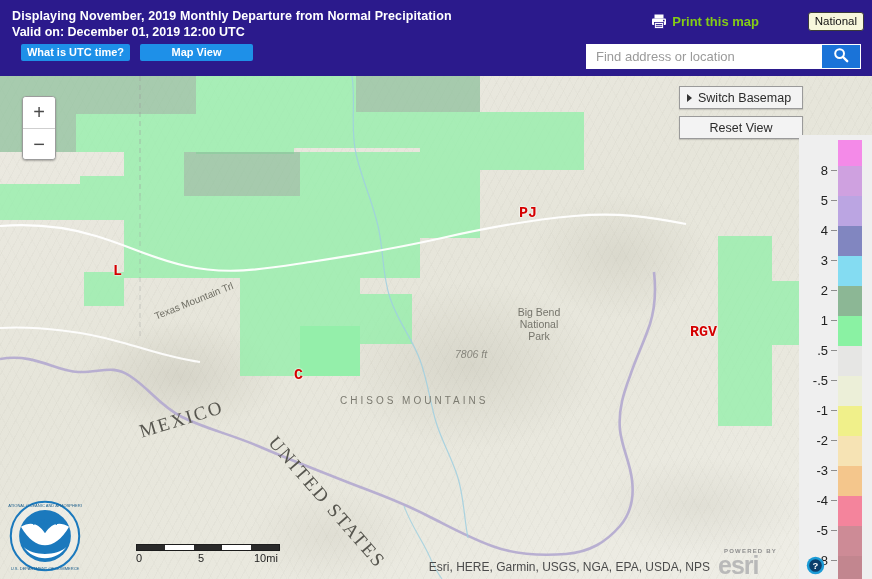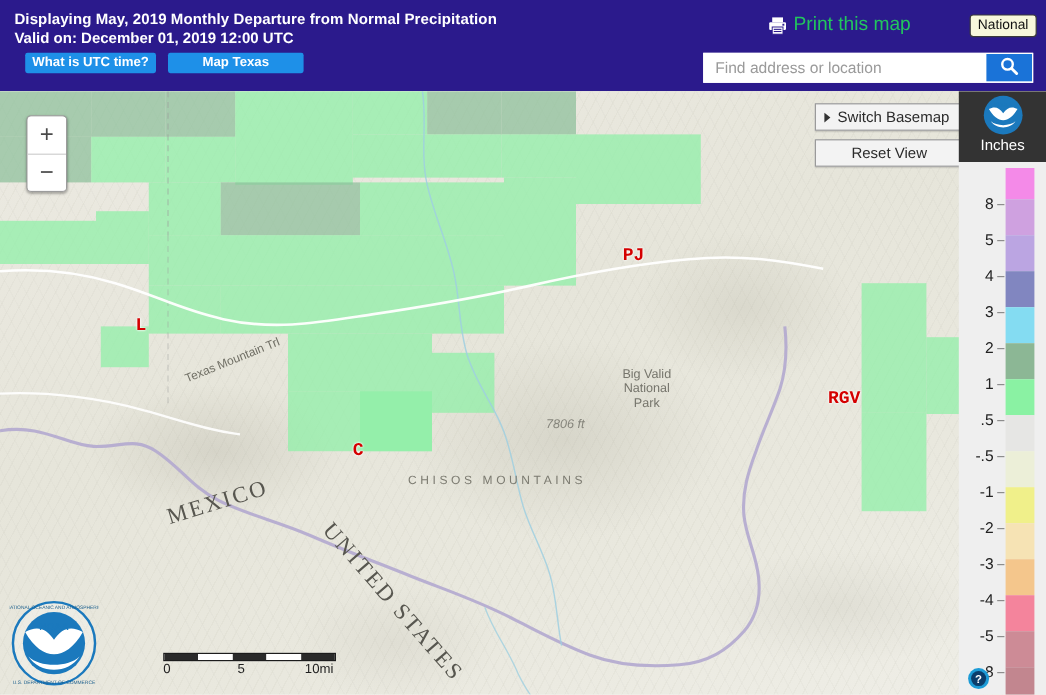--- a/index.html
+++ b/index.html
@@ -62,23 +62,23 @@
   .print-wrap {
     position: absolute;
     right: 113px; top: 11px;
     height: 20px;
     display: flex;
     align-items: center;
     gap: 5px;
     cursor: pointer;
   }
   .print-label {
-    color: #22c55e;
-    font-size: 16px;
-    font-weight: normal;
+    color: #84cc16;
+    font-size: 13px;
+    font-weight: bold;
     white-space: nowrap;
   }
   .printer-icon { width: 16px; height: 15px; display:block; }
 
   .permalink {
     position: absolute;
     right: 8px; top: 12px;
     background: #f7f7dc;
     color: #111111;
     font-size: 11.5px;
@@ -333,25 +333,25 @@
     letter-spacing: -1px;
     line-height: 25px;
   }
 </style>
 </head>
 <body>
 
 <div id="app">
 
   <div class="header">
-    <div class="hdr-title">Displaying May, 2019 Monthly Departure from Normal Precipitation</div>
+    <div class="hdr-title">Displaying November, 2019 Monthly Departure from Normal Precipitation</div>
     <div class="hdr-valid">Valid on: December 01, 2019 12:00 UTC</div>
 
     <button class="pill pill-utc">What is UTC time?</button>
-    <button class="pill pill-help">Map Texas</button>
+    <button class="pill pill-help">Map View</button>
 
     <div class="print-wrap">
       <span>
         <svg class="printer-icon" viewBox="0 0 16 15">
           <rect x="3.5" y="0.5" width="9" height="4" fill="#ffffff"></rect>
           <rect x="1" y="4.5" width="14" height="6.5" rx="1" fill="#ffffff"></rect>
           <rect x="3.5" y="8.5" width="9" height="6" fill="#ffffff" stroke="#2b1a8c" stroke-width="0.8"></rect>
           <rect x="4.8" y="10" width="6.4" height="0.9" fill="#2b1a8c"></rect>
           <rect x="4.8" y="11.8" width="6.4" height="0.9" fill="#2b1a8c"></rect>
           <rect x="12" y="5.8" width="1.6" height="1.6" fill="#2b1a8c"></rect>
@@ -439,21 +439,21 @@
 
     <div id="map-labels">
         <div class="mlabel lbl-country" style="left: 140px; top: 345px; transform: rotate(-17deg); transform-origin: left center;">MEXICO</div>
         <div class="mlabel lbl-country" style="left: 272px; top: 352px; transform: rotate(49deg); transform-origin: left center;">UNITED STATES</div>
         <div class="mlabel lbl-range" style="left: 340px; top: 319px; transform-origin: left center;">CHISOS MOUNTAINS</div>
         <div class="mlabel lbl-elev" style="left: 455px; top: 272px; transform-origin: left center;">7806 ft</div>
         <div class="mlabel lbl-trail" style="left: 155px; top: 235px; transform: rotate(-22deg); transform-origin: left center;">Texas Mountain Trl</div>
       </div>
 
     <div class="mlabel lbl-park" style="left:505px; top:230px; width:68px;">
-      <div>Big Valid</div>
+      <div>Big Bend</div>
       <div>National</div>
       <div>Park</div>
     </div>
 
     <div id="stations">
         <div class="sta" style="left: 113px; top: 187px;">L</div>
         <div class="sta" style="left: 294px; top: 291px;">C</div>
         <div class="sta" style="left: 519px; top: 129px;">PJ</div>
         <div class="sta" style="left: 690px; top: 248px;">RGV</div>
       </div>
@@ -462,31 +462,20 @@
       <button class="zoombtn plus">+</button>
       <button class="zoombtn minus">−</button>
     </div>
 
     <button class="mapbtn btn-reset">Reset View</button>
     <button class="mapbtn btn-switch">
       <span class="caret"></span>
       <span>Switch Basemap</span>
     </button>
 
-    <div class="unitpanel">
-      <span>
-        <svg class="noaa-mini" width="34" height="34" viewBox="0 0 40 40">
-          <circle cx="20" cy="20" r="19" fill="#1b79bd"></circle>
-          <path d="M6,14 C11,11 16,12 20,18 C24,12 29,11 34,14 C30,21 25,25 20,25 C15,25 10,21 6,14 Z" fill="#ffffff"></path>
-          <path d="M8,26 C13,31 27,31 32,26 C27,34 13,34 8,26 Z" fill="#ffffff"></path>
-          <text x="20" y="12" font-size="6" fill="#1b79bd" text-anchor="middle" font-family="Liberation Sans, sans-serif" font-weight="bold">NOAA</text>
-        </svg>
-      </span>
-      <div class="unit-label">Inches</div>
-    </div>
 
     <div class="legend">
       <div class="legend-bar" id="legend-bar">
           <div class="lg-band" style="height: 26px; background: rgb(244, 138, 232);"></div>
           <div class="lg-band" style="height: 30px; background: rgb(207, 161, 224);"></div>
           <div class="lg-band" style="height: 30px; background: rgb(187, 165, 226);"></div>
           <div class="lg-band" style="height: 30px; background: rgb(129, 134, 192);"></div>
           <div class="lg-band" style="height: 30px; background: rgb(132, 220, 242);"></div>
           <div class="lg-band" style="height: 30px; background: rgb(140, 183, 149);"></div>
           <div class="lg-band" style="height: 30px; background: rgb(138, 242, 163);"></div>
@@ -559,15 +548,22 @@
         <circle cx="40" cy="40" r="37" fill="none" stroke="#1b79bd" stroke-width="2.2"></circle>
         <circle cx="40" cy="40" r="28" fill="#1b79bd"></circle>
         <path d="M14,30 C24,24 33,26 40,37 C47,26 56,24 66,30 C58,44 49,50 40,50 C31,50 22,44 14,30 Z" fill="#ffffff"></path>
         <path d="M17,52 C27,62 53,62 63,52 C53,68 27,68 17,52 Z" fill="#ffffff"></path>
         <text x="40" y="28" font-size="9" fill="#1b79bd" text-anchor="middle" font-family="Liberation Sans, sans-serif" font-weight="bold">NOAA</text>
         <text x="40" y="9" font-size="4.4" fill="#1b5e8c" text-anchor="middle" font-family="Liberation Sans, sans-serif">NATIONAL OCEANIC AND ATMOSPHERIC</text>
         <text x="40" y="77" font-size="4.4" fill="#1b5e8c" text-anchor="middle" font-family="Liberation Sans, sans-serif">U.S. DEPARTMENT OF COMMERCE</text>
       </svg>
     </span>
 
+    <div class="attrib">
+      <div class="attrib-text">Esri, HERE, Garmin, USGS, NGA, EPA, USDA, NPS</div>
+      <div class="esri-wrap">
+        <div class="poweredby">POWERED BY</div>
+        <div class="esri-word">esri</div>
+      </div>
+    </div>
 
   </div>
 </div>
 
 </body></html>

